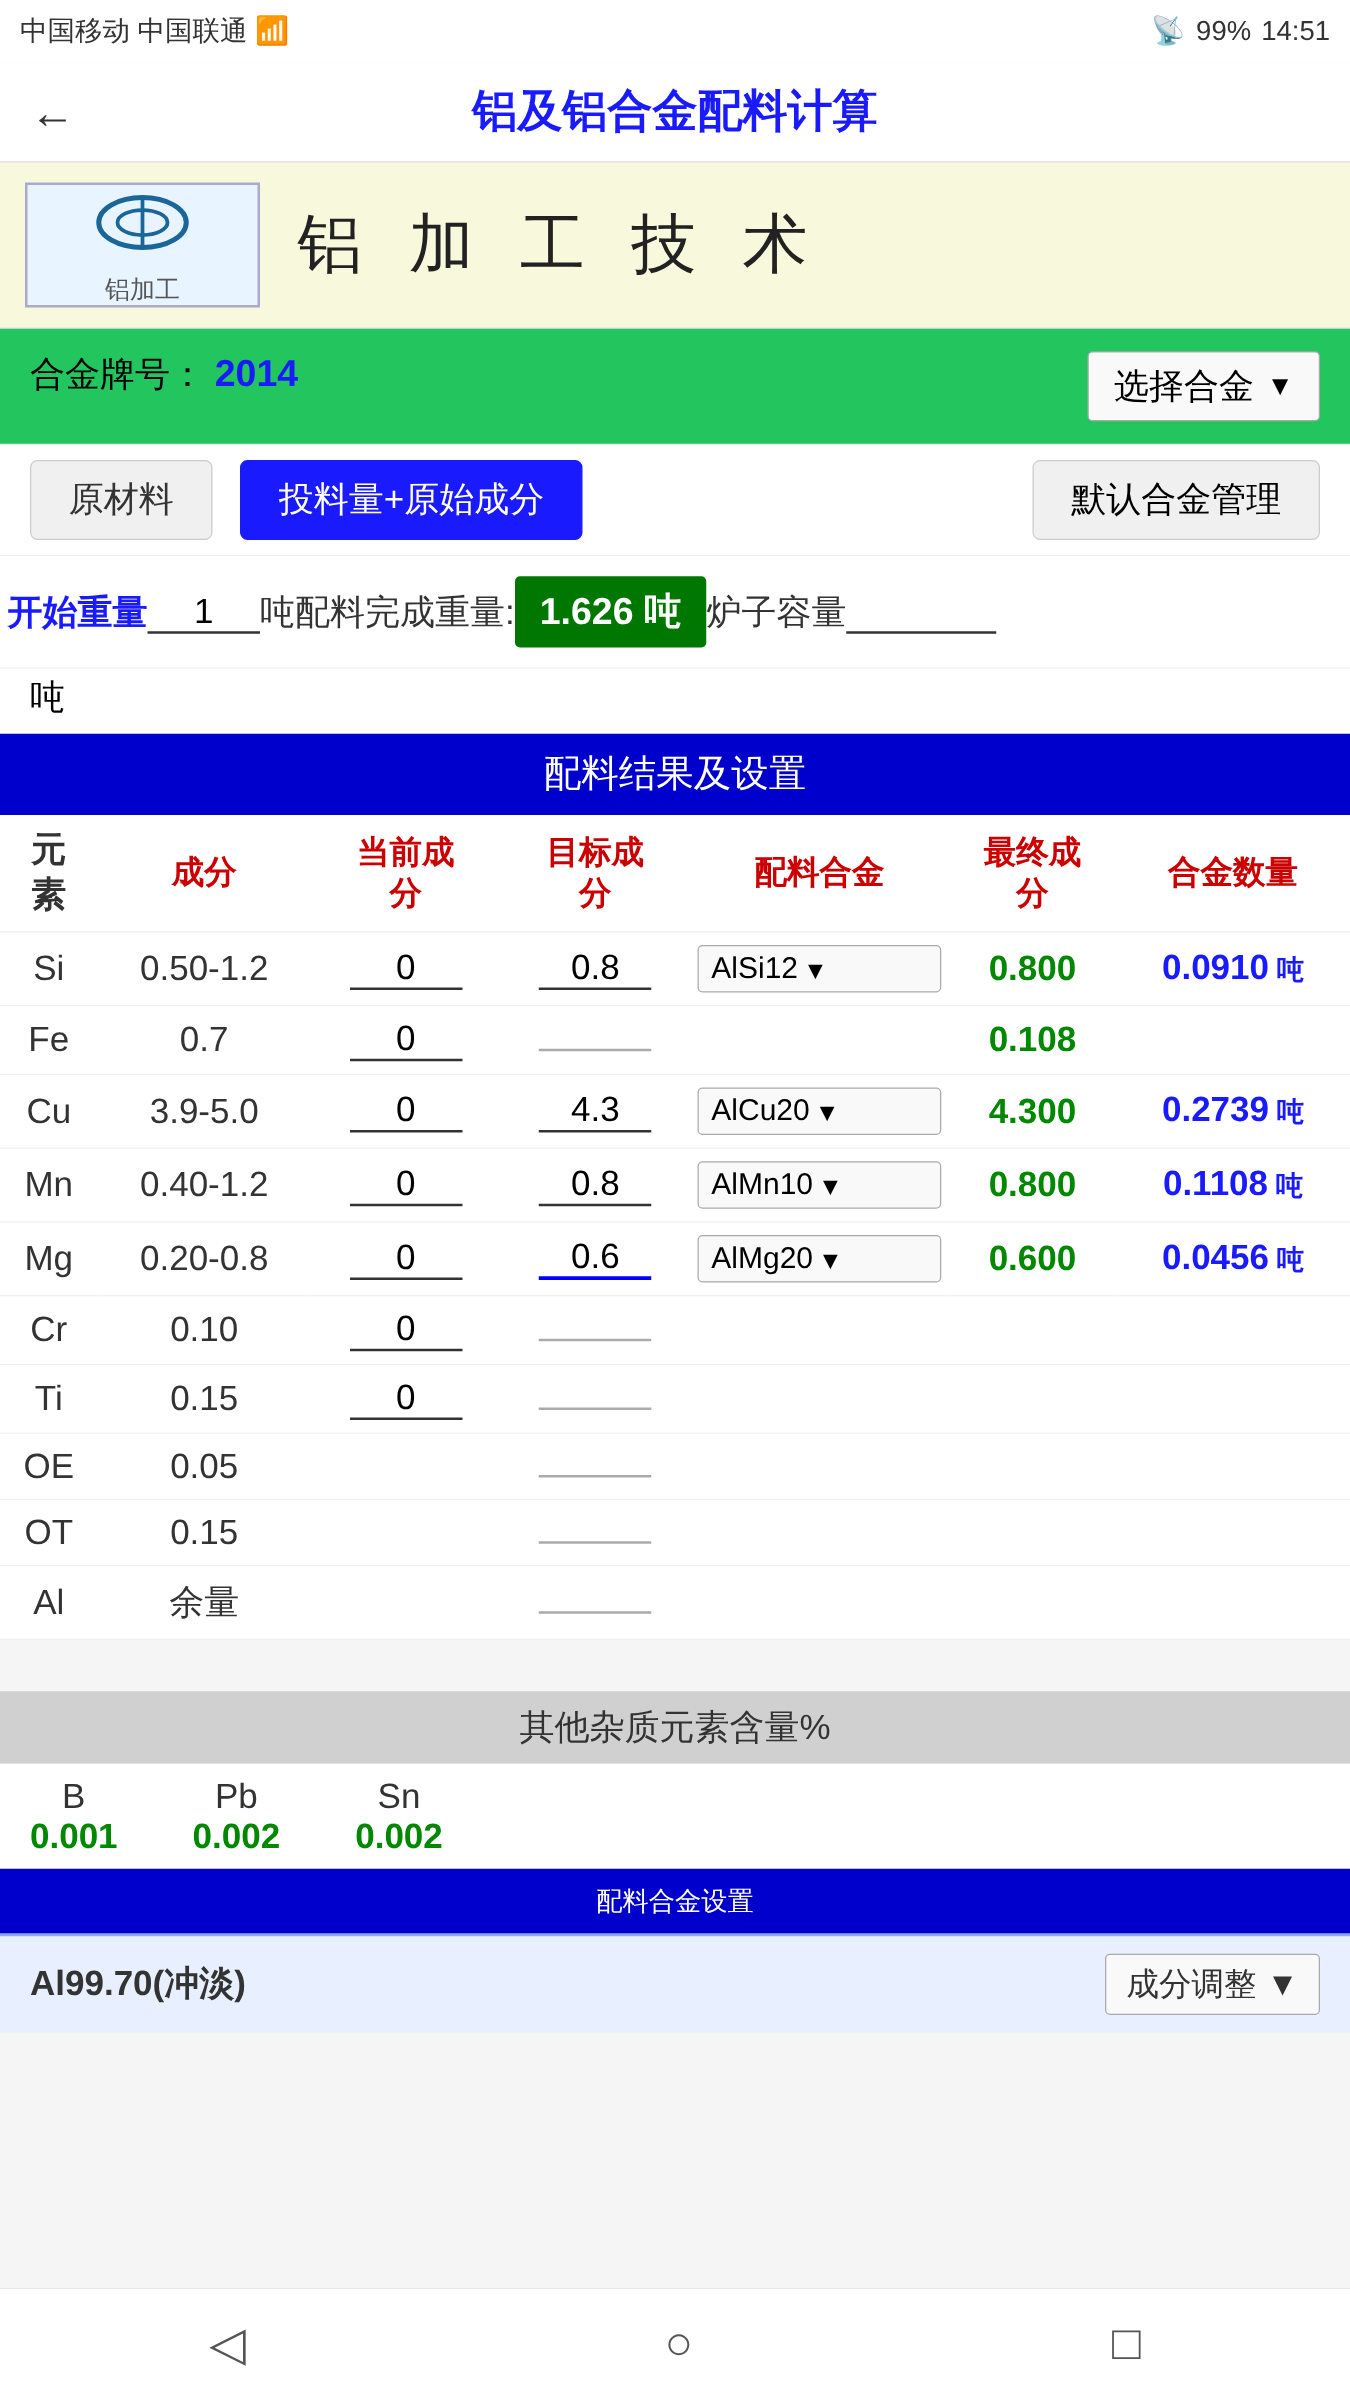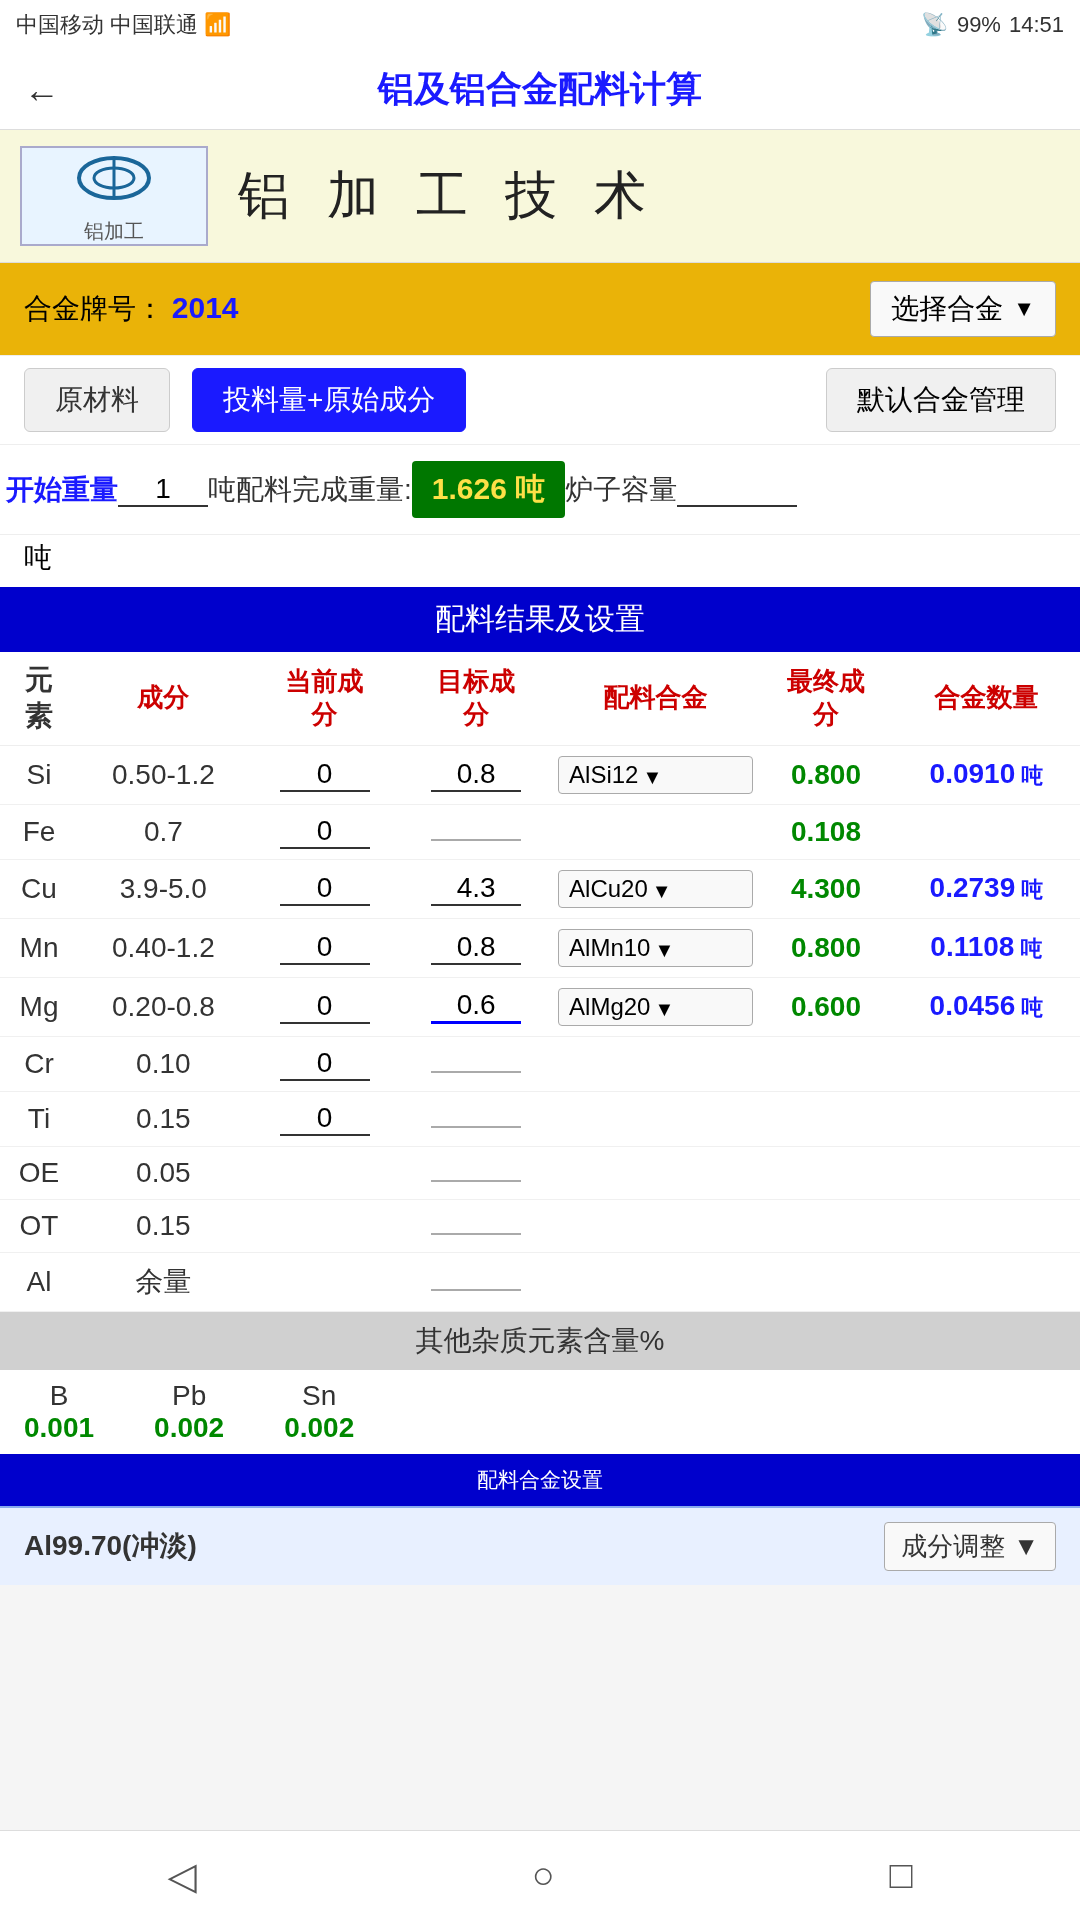--- a/index.html
+++ b/index.html
@@ -84,24 +84,23 @@
     .banner-title {
       font-size: 52px;
       color: #222;
       font-family: "STKaiti", "KaiTi", cursive;
       letter-spacing: 12px;
     }
 
     
     .alloy-row {
       display: flex;
-      align-items: center;
       justify-content: space-between;
       padding: 18px 24px;
-      background: #eab308;
+      background: #22c55e;
       border-bottom: 1px solid #eee;
     }
     .alloy-select-btn {
       display: flex;
       align-items: center;
       border: 1px solid #aaa;
       padding: 8px 20px;
       border-radius: 4px;
       font-size: 28px;
       background: #f9f9f9;
@@ -161,21 +160,21 @@
       border: none;
       border-bottom: 2px solid #333;
       text-align: center;
       font-size: 28px;
       background: transparent;
     }
     .weight-unit { font-size: 28px; color: #333; }
     .weight-result-label { font-size: 28px; color: #333; }
     .weight-result-box {
       background: #007700;
-      color: #fde047;
+      color: #ffffff;
       font-size: 30px;
       font-weight: bold;
       padding: 8px 20px;
       border-radius: 4px;
     }
     .furnace-label { font-size: 28px; color: #333; }
     .furnace-input {
       width: 120px;
       border: none;
       border-bottom: 2px solid #333;
@@ -234,20 +233,21 @@
     .td-qty { color: #1a1aff; font-size: 28px; font-weight: bold; }
     .td-qty-unit { font-size: 22px; color: #1a1aff; }
 
     
     .impurity-header {
       background: #d0d0d0;
       color: #333;
       text-align: center;
       font-size: 28px;
       padding: 10px 0;
+      margin-top: 41px;
     }
     .impurity-row {
       display: flex;
       padding: 10px 24px;
       gap: 60px;
       background: #fff;
     }
     .imp-col { display: flex; flex-direction: column; align-items: center; }
     .imp-label { font-size: 28px; color: #333; }
     .imp-value { font-size: 28px; color: #008800; font-weight: bold; }

